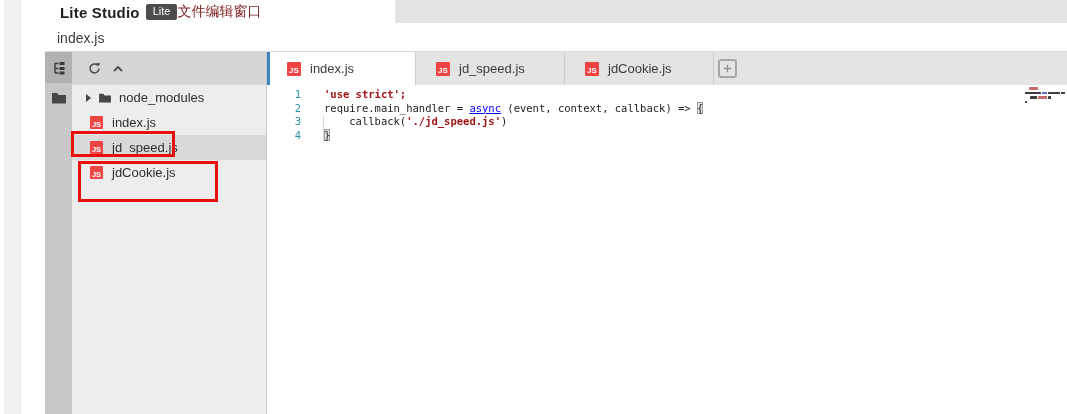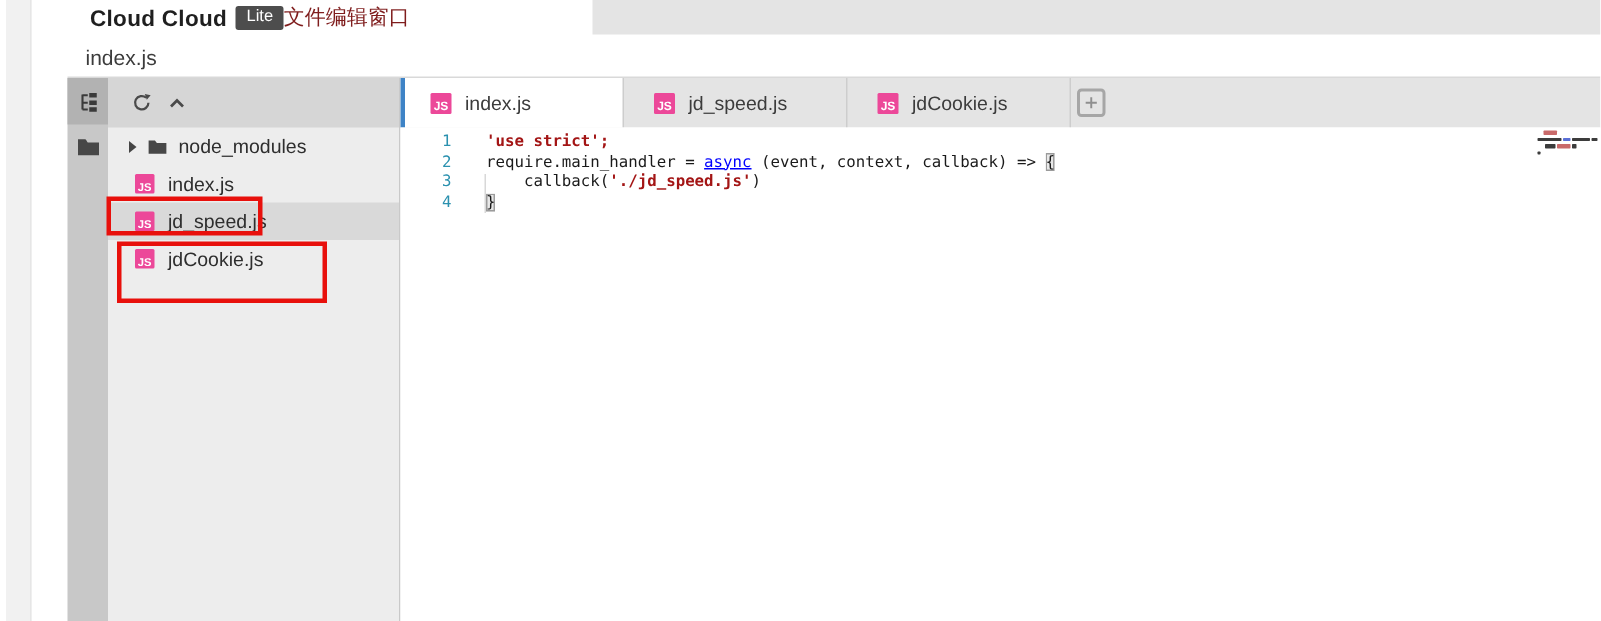--- a/index.html
+++ b/index.html
@@ -37,21 +37,21 @@
   .sidebar-header { height:33px; background:#d6d6d6; display:flex; align-items:center;
                     padding-left:16px; gap:11px; flex:0 0 auto; }
   .icon-btn { display:flex; align-items:center; cursor:pointer; }
   .tree { flex:1; overflow:hidden; }
   .tree-row { height:25px; display:flex; align-items:center; font-size:13px; color:#2e2e2e; cursor:pointer; }
   .tree-row.selected { background:#d9d9d9; }
   .tw-arrow { width:0; height:0; border-left:5px solid #444; border-top:4px solid transparent;
               border-bottom:4px solid transparent; margin-left:14px; }
   .tw-folder { margin-left:7px; display:flex; }
   .tree-row .label-folder { margin-left:7px; }
-  .js-badge { width:13px; height:13px; background:#ec4899; border-radius:1px; color:#fff;
+  .js-badge { width:13px; height:13px; background:#ef4444; border-radius:1px; color:#fff;
               font-size:7.5px; font-weight:bold; display:flex; align-items:flex-end;
               justify-content:center; padding-bottom:1px; line-height:1; }
   .tree-row .js-badge { margin-left:18px; }
   .tree-row .label-file { margin-left:9px; }
 
   
   .editor-col { flex:1; display:flex; flex-direction:column; border-left:1px solid #c9c9c9; min-width:0; }
   .tabbar { height:33px; background:#e4e4e4; display:flex; flex:0 0 auto; }
   .tab { width:149px; display:flex; align-items:center; padding-left:20px; gap:9px;
          font-size:13px; color:#3c3c3c; border-right:1px solid #cdcdcd; cursor:pointer; }
@@ -81,21 +81,21 @@
   .anno-2 { left:78px; top:161px; width:140px; height:41px; }
 </style>
 </head>
 <body>
 
 <div class="screen">
 
   <div class="left-strip"></div>
 
   <header class="menubar">
-    <span class="logo">Cloud Cloud</span>
+    <span class="logo">Lite Studio</span>
     <span class="lite-badge">Lite</span>
     <nav style="display:flex;align-items:center;">
         <span class="menu-item">文件</span>
         <span class="menu-item">编辑</span>
         <span class="menu-item">窗口</span>
       </nav>
   </header>
   <div class="menubar-gray"></div>
 
   <div class="breadcrumb-bar">

